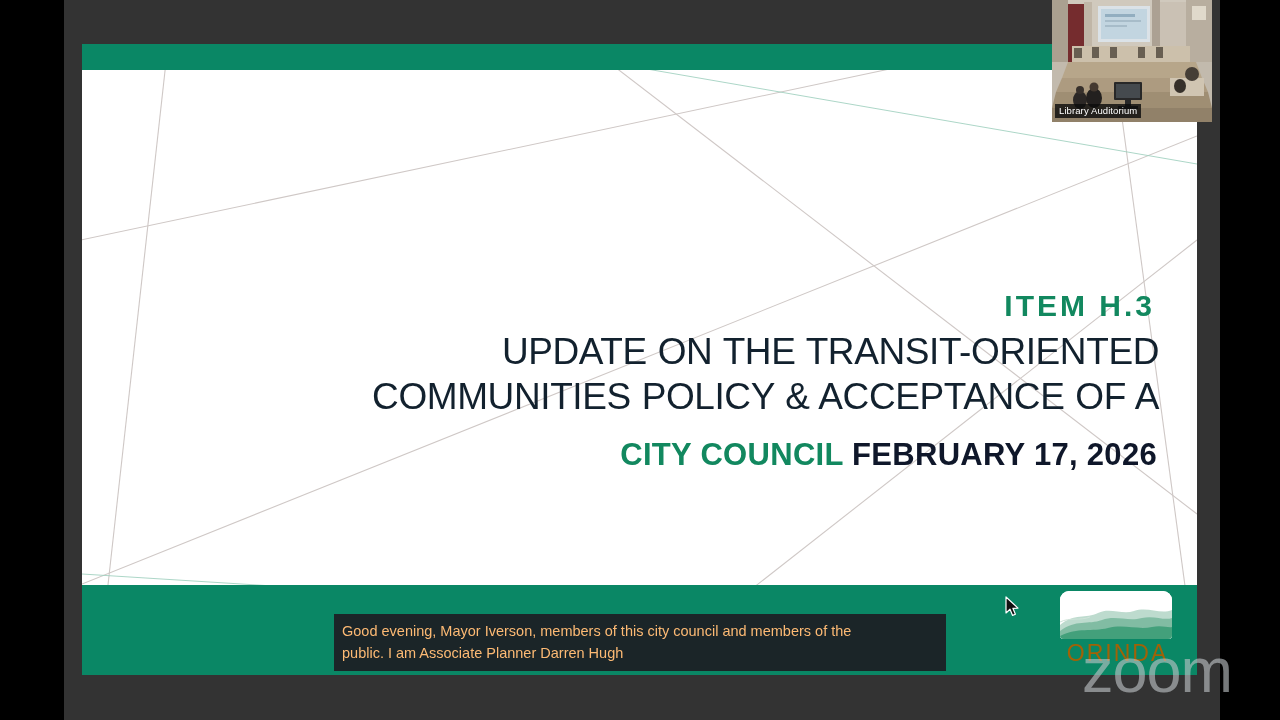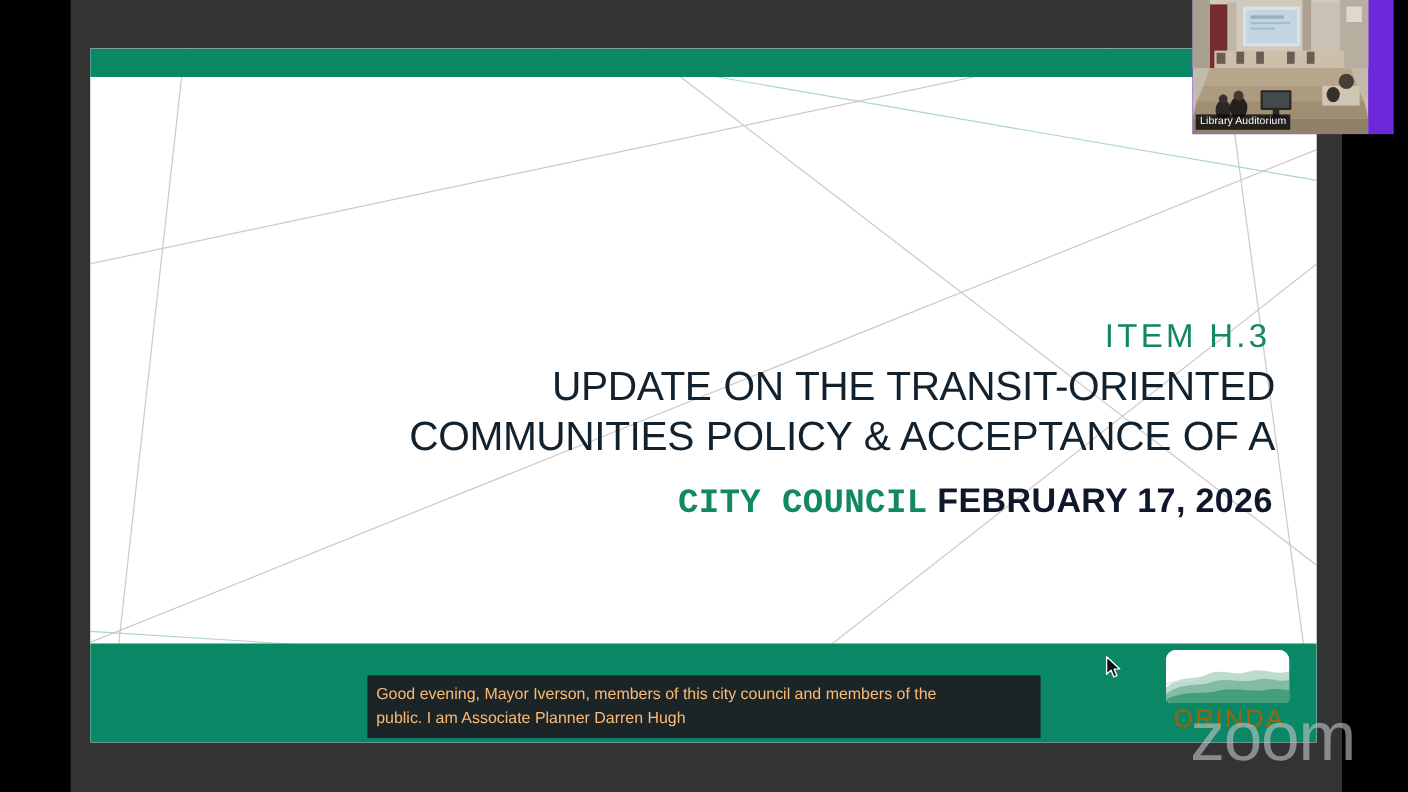--- a/index.html
+++ b/index.html
@@ -84,21 +84,21 @@
     left: 40px;
     right: 38px;
     top: 245px;
     z-index: 3;
     text-align: right;
   }
 
   .item-label {
     color: #12885f;
     font-size: 30px;
-    font-weight: normal;
+    font-weight: bold;
     letter-spacing: 3px;
     line-height: 1.1;
     margin: 0 0 7px 0;
     padding-right: 4px;
   }
 
   .slide-title {
     color: #12212e;
     font-size: 37px;
     font-weight: normal;
@@ -114,21 +114,21 @@
   }
 
   .slide-subtitle {
     margin: 19px 0 0 0;
     font-size: 31px;
     font-weight: bold;
     letter-spacing: 0.3px;
     line-height: 1.1;
     padding-right: 2px;
   }
-  .sub-council { color: #12885f; font-family: Liberation Mono, monospace; }
+  .sub-council { color: #12885f; }
   .sub-date { color: #0f172a; }
 
   
   .orinda-logo {
     position: absolute;
     right: 22px;
     bottom: 8px;
     width: 115px;
     z-index: 4;
     text-align: center;
@@ -162,27 +162,27 @@
     padding: 6px 8px 7px 8px;
     box-sizing: border-box;
     z-index: 9;
     font-weight: 400;
   }
   .caption-line { display: block; white-space: nowrap; }
 
   
   .video-thumb {
     position: absolute;
-    left: 1084px;
+    left: 1052px;
     top: 0px;
-    width: 183px;
+    width: 160px;
     height: 122px;
     overflow: hidden;
     z-index: 20;
-    background: #6d28d9;
+    background: #0c4a6e;
   }
   .video-thumb svg { display: block; }
   .video-label {
     position: absolute;
     left: 3px;
     bottom: 4px;
     background: rgba(12,12,12,0.82);
     color: #ffffff;
     font-size: 9.5px;
     padding: 1px 4px 2px 4px;

